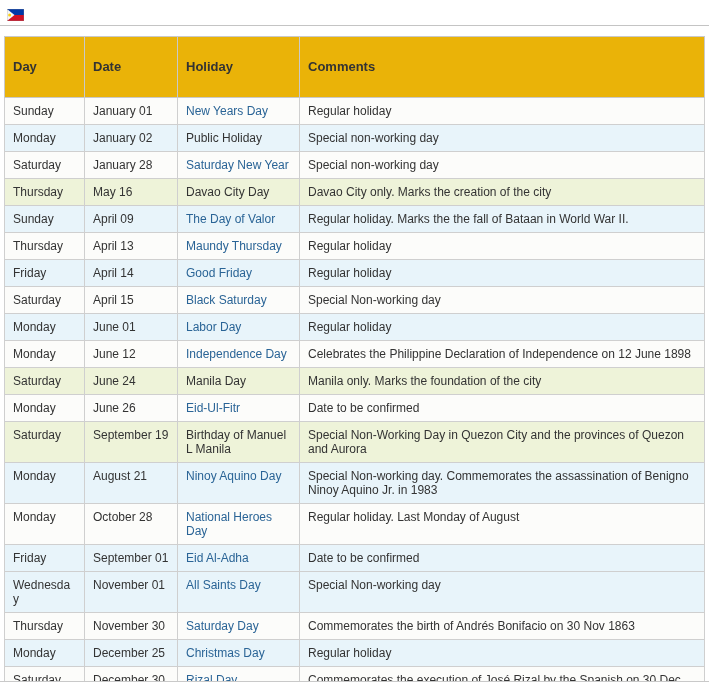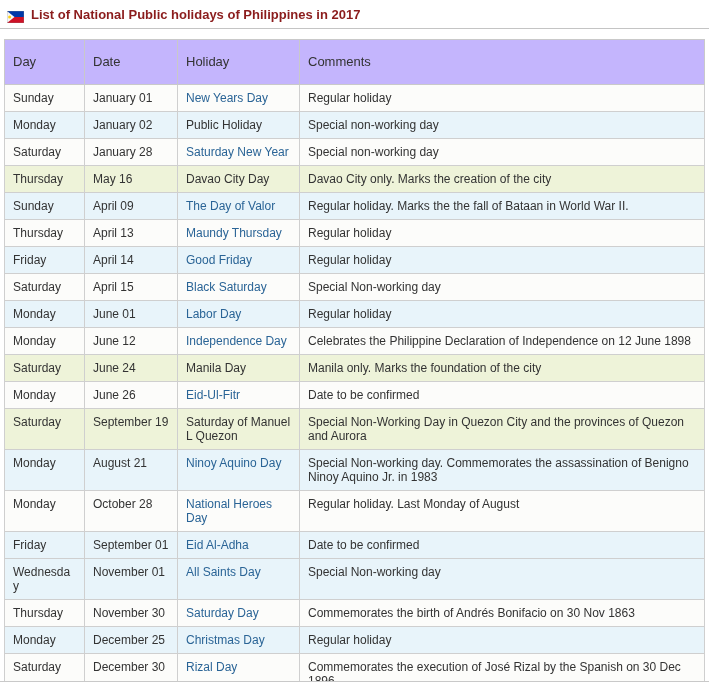--- a/index.html
+++ b/index.html
@@ -44,25 +44,25 @@
   }
   table.holidays th, table.holidays td {
     border: 1px solid #cfcfcf;
     padding: 6px 8px;
     text-align: left;
     vertical-align: top;
     line-height: 14px;
     word-wrap: break-word;
   }
   table.holidays th {
-    background: #c4b5fd;
+    background: #eab308;
     font-size: 13px;
-    font-weight: normal;
+    font-weight: bold;
     color: #333333;
-    padding: 15px 8px;
+    padding: 23px 8px;
     border-color: #c9c9c9;
   }
   col.c-day      { width: 80px; }
   col.c-date     { width: 93px; }
   col.c-holiday  { width: 122px; }
   col.c-comments { width: auto; }
   tr.variant-white td { background: #fcfcfa; }
   tr.variant-blue  td { background: #e8f4fa; }
   tr.variant-green td { background: #eef3d9; }
   td.holiday a.link {
@@ -85,21 +85,20 @@
   <div class="title-bar">
     <span class="flag">
       <svg width="17" height="12" viewBox="0 0 17 12" xmlns="http://www.w3.org/2000/svg">
         <rect x="0" y="0" width="17" height="6" fill="#0038a8"></rect>
         <rect x="0" y="6" width="17" height="6" fill="#ce1126"></rect>
         <path d="M0,0 L7.5,6 L0,12 Z" fill="#f7f7f7"></path>
         <circle cx="2.6" cy="6" r="1.5" fill="#fcd116"></circle>
         <rect x="0" y="0" width="17" height="12" fill="none" stroke="#8a8a8a" stroke-width="0.5"></rect>
       </svg>
     </span>
-    <span class="page-title">List of National Public holidays of Philippines in 2017</span>
   </div>
 
   <table class="holidays">
     <colgroup>
       <col class="c-day">
       <col class="c-date">
       <col class="c-holiday">
       <col class="c-comments">
     </colgroup>
     <thead>
@@ -191,21 +190,21 @@
   <tr class="variant-white">
     <td class="day">Monday</td>
     <td class="date">June 26</td>
     <td class="holiday"><a class="link">Eid-Ul-Fitr</a></td>
     <td class="comments">Date to be confirmed</td>
   </tr>
 
   <tr class="variant-green">
     <td class="day">Saturday</td>
     <td class="date">September 19</td>
-    <td class="holiday"><a class="plain">Saturday of Manuel L Quezon</a></td>
+    <td class="holiday"><a class="plain">Birthday of Manuel L Manila</a></td>
     <td class="comments">Special Non-Working Day in Quezon City and the provinces of Quezon and Aurora</td>
   </tr>
 
   <tr class="variant-blue">
     <td class="day">Monday</td>
     <td class="date">August 21</td>
     <td class="holiday"><a class="link">Ninoy Aquino Day</a></td>
     <td class="comments">Special Non-working day. Commemorates the assassination of Benigno Ninoy Aquino Jr. in 1983</td>
   </tr>
 

